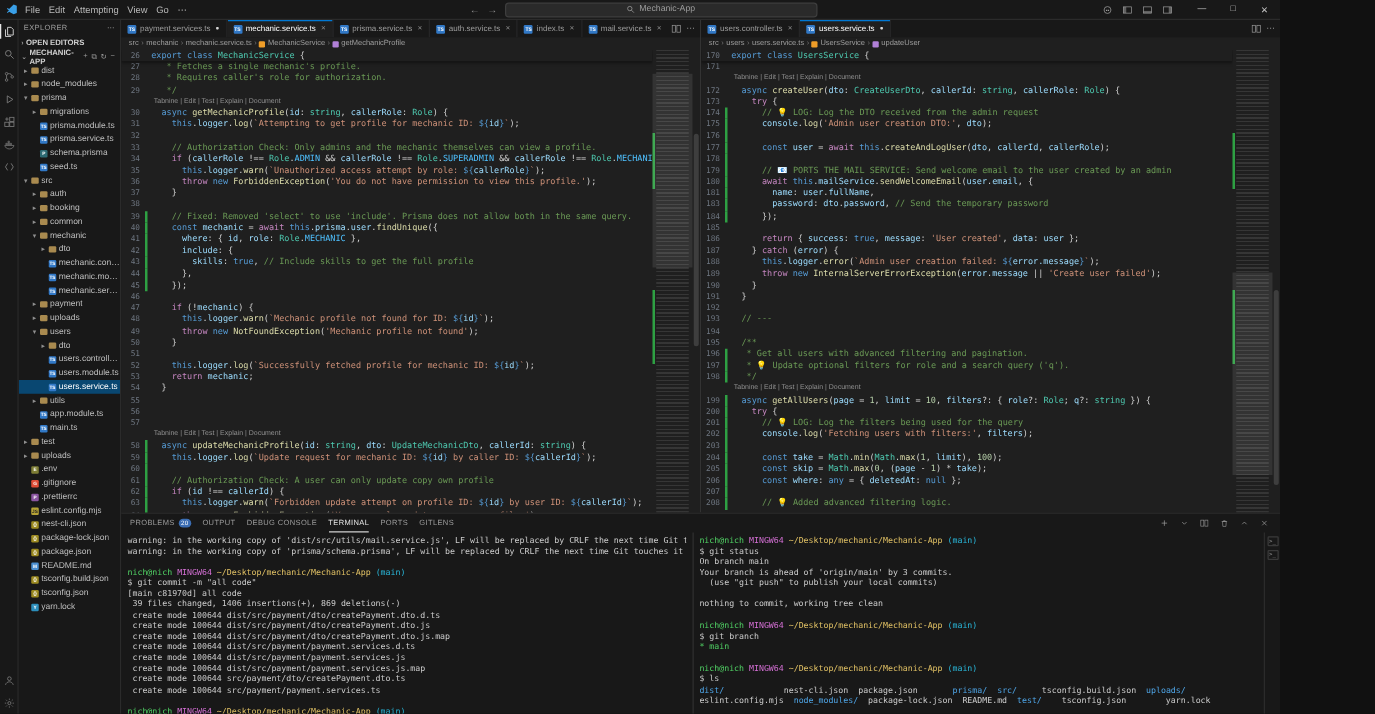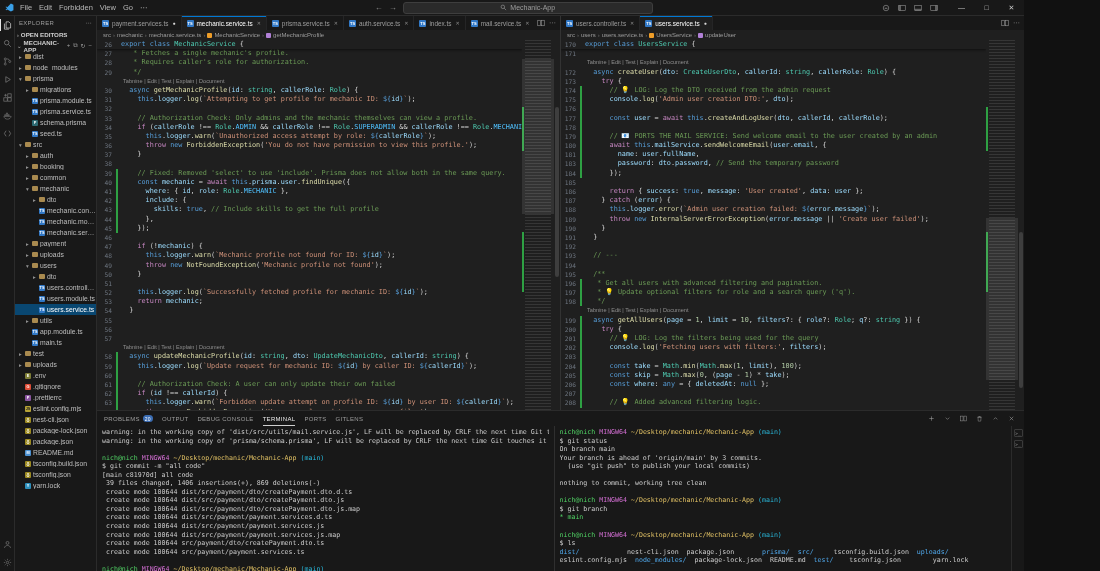--- a/index.html
+++ b/index.html
@@ -112,21 +112,21 @@
   <div class="titlebar">
     <div class="tb-left">
       <span class="logo">
           <svg viewBox="0 0 16 16">
             <path d="M10.5 1 4 7.5 2 6 1 7l2.8 2.5L1 12l1 1 2-1.5L10.5 15 15 13V3z" fill="#3aa0e8"></path>
           </svg>
         </span>
       <div class="menus" id="menus">
           <span class="menu-item">File</span>
           <span class="menu-item">Edit</span>
-          <span class="menu-item">Forbidden</span>
+          <span class="menu-item">Attempting</span>
           <span class="menu-item">View</span>
           <span class="menu-item">Go</span>
           <span class="menu-item">⋯</span>
         </div>
     </div>
     <div class="tb-center">
       <span class="nav-arrow">←</span>
       <span class="nav-arrow">→</span>
       <div class="searchbox">
         <svg viewBox="0 0 16 16">
@@ -560,21 +560,21 @@
                 <div class="code-row"><span class="ln">52</span><span class="lc"><span class="tk-pn">    </span><span class="tk-kw">this</span><span class="tk-pn">.</span><span class="tk-id">logger</span><span class="tk-pn">.</span><span class="tk-fn">log</span><span class="tk-pn">(</span><span class="tk-str">`</span><span class="tk-str">Successfully fetched profile for mechanic ID: </span><span class="tk-kw">${</span><span class="tk-id">id</span><span class="tk-kw">}</span><span class="tk-str">`</span><span class="tk-pn">);</span></span></div>
                 <div class="code-row"><span class="ln">53</span><span class="lc"><span class="tk-pn">    </span><span class="tk-ctl">return</span><span class="tk-pn"> </span><span class="tk-id">mechanic</span><span class="tk-pn">;</span></span></div>
                 <div class="code-row"><span class="ln">54</span><span class="lc"><span class="tk-pn">  }</span></span></div>
                 <div class="code-row"><span class="ln">55</span><span class="lc">​</span></div>
                 <div class="code-row"><span class="ln">56</span><span class="lc">​</span></div>
                 <div class="code-row"><span class="ln">57</span><span class="lc">​</span></div>
                 <div class="lens">Tabnine | Edit | Test | Explain | Document</div>
                 <div class="code-row"><span class="ln chg">58</span><span class="lc"><span class="tk-pn">  </span><span class="tk-kw">async</span><span class="tk-pn"> </span><span class="tk-fn">updateMechanicProfile</span><span class="tk-pn">(</span><span class="tk-id">id</span><span class="tk-pn">: </span><span class="tk-ty">string</span><span class="tk-pn">, </span><span class="tk-id">dto</span><span class="tk-pn">: </span><span class="tk-ty">UpdateMechanicDto</span><span class="tk-pn">, </span><span class="tk-id">callerId</span><span class="tk-pn">: </span><span class="tk-ty">string</span><span class="tk-pn">) {</span></span></div>
                 <div class="code-row"><span class="ln chg">59</span><span class="lc"><span class="tk-pn">    </span><span class="tk-kw">this</span><span class="tk-pn">.</span><span class="tk-id">logger</span><span class="tk-pn">.</span><span class="tk-fn">log</span><span class="tk-pn">(</span><span class="tk-str">`</span><span class="tk-str">Update request for mechanic ID: </span><span class="tk-kw">${</span><span class="tk-id">id</span><span class="tk-kw">}</span><span class="tk-str"> by caller ID: </span><span class="tk-kw">${</span><span class="tk-id">callerId</span><span class="tk-kw">}</span><span class="tk-str">`</span><span class="tk-pn">);</span></span></div>
                 <div class="code-row"><span class="ln chg">60</span><span class="lc">​</span></div>
-                <div class="code-row"><span class="ln chg">61</span><span class="lc"><span class="tk-pn">    </span><span class="tk-cm">// Authorization Check: A user can only update their own failed</span></span></div>
+                <div class="code-row"><span class="ln chg">61</span><span class="lc"><span class="tk-pn">    </span><span class="tk-cm">// Authorization Check: A user can only update copy own profile</span></span></div>
                 <div class="code-row"><span class="ln chg">62</span><span class="lc"><span class="tk-pn">    </span><span class="tk-ctl">if</span><span class="tk-pn"> (</span><span class="tk-id">id</span><span class="tk-pn"> !== </span><span class="tk-id">callerId</span><span class="tk-pn">) {</span></span></div>
                 <div class="code-row"><span class="ln chg">63</span><span class="lc"><span class="tk-pn">      </span><span class="tk-kw">this</span><span class="tk-pn">.</span><span class="tk-id">logger</span><span class="tk-pn">.</span><span class="tk-fn">warn</span><span class="tk-pn">(</span><span class="tk-str">`</span><span class="tk-str">Forbidden update attempt on profile ID: </span><span class="tk-kw">${</span><span class="tk-id">id</span><span class="tk-kw">}</span><span class="tk-str"> by user ID: </span><span class="tk-kw">${</span><span class="tk-id">callerId</span><span class="tk-kw">}</span><span class="tk-str">`</span><span class="tk-pn">);</span></span></div>
                 <div class="code-row"><span class="ln chg">64</span><span class="lc"><span class="tk-pn">      </span><span class="tk-ctl">throw</span><span class="tk-pn"> </span><span class="tk-kw">new</span><span class="tk-pn"> </span><span class="tk-fn">ForbiddenException</span><span class="tk-pn">(</span><span class="tk-str">'You can only update your own profile.'</span><span class="tk-pn">);</span></span></div>
               </div>
             <div class="minimap">
                 <div class="mm-slider"></div>
               </div>
             <div class="scrollbar">
                 <div class="sb-thumb"></div>
               </div>

